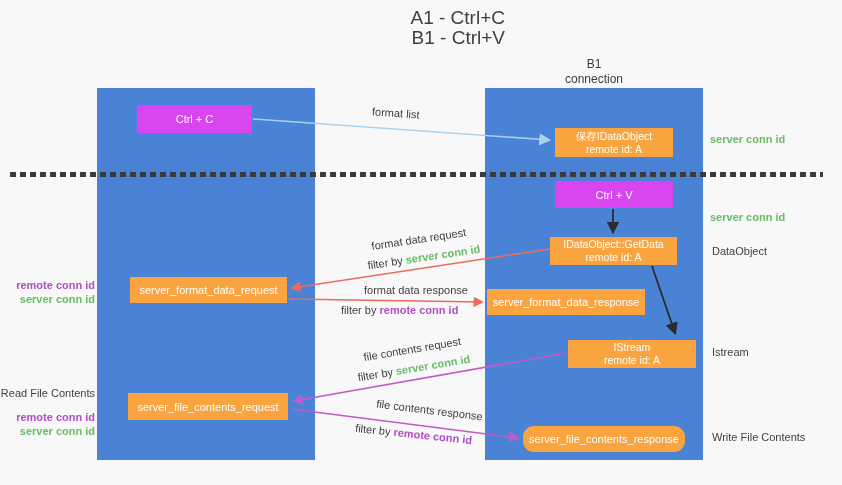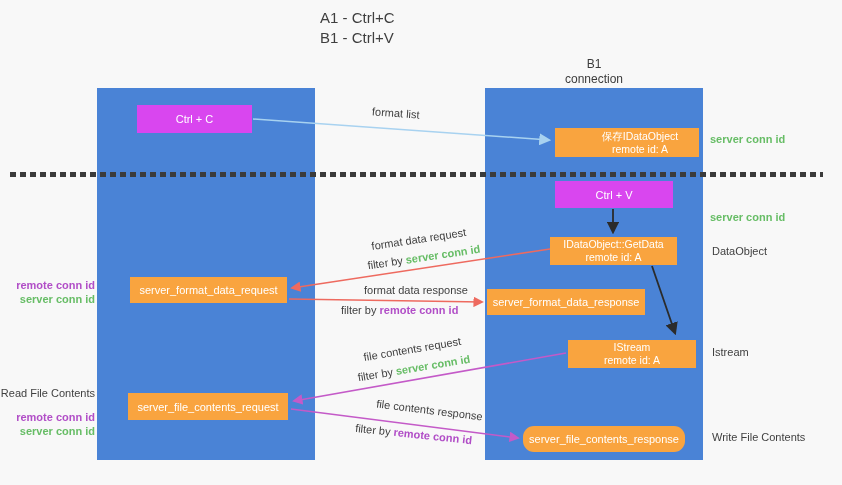--- a/index.html
+++ b/index.html
@@ -1,20 +1,20 @@
 <!DOCTYPE html>
 <html><head>
 <meta charset="utf-8">
 <style>
   html,body{margin:0;padding:0;}
   body{font-family:"Liberation Sans", sans-serif;}
   .canvas{position:relative;width:842px;height:485px;background:#f8f8f8;overflow:hidden;}
 
-  .title{position:absolute;left:320px;top:8px;width:185px;text-align:left;
-         font-size:15px;color:#3f3f3f;line-height:20px;}
+  .title{position:absolute;left:320px;top:8px;width:185px;text-align:right;
+         font-size:19px;color:#3f3f3f;line-height:20px;}
 
   .col-header{position:absolute;width:218px;text-align:center;font-size:12px;
               color:#3c3c3c;line-height:15px;z-index:4;}
 
   .column{position:absolute;top:88px;width:218px;height:372px;background:#4a83d6;z-index:1;}
 
   .dotted{position:absolute;left:10px;top:172px;width:813px;height:5px;z-index:3;
           background:repeating-linear-gradient(to right,#3b3b3b 0,#3b3b3b 6px,transparent 6px,transparent 10px);}
 
   .arrows{position:absolute;left:0;top:0;z-index:2;}
@@ -74,21 +74,21 @@
     <line x1="566" y1="353" x2="294" y2="401" stroke="#c45ac8" stroke-width="1.5" marker-end="url(#m-mag)"></line>
     <line x1="291" y1="409" x2="518" y2="438" stroke="#c45ac8" stroke-width="1.5" marker-end="url(#m-mag)"></line>
   </svg>
 
   <div class="dotted"></div>
 
   <div class="box green" style="left:137px;top:105px;width:115px;height:28px;">
     <div>Ctrl + C</div>
   </div>
 
-  <div class="box orange" style="left:555px;top:128px;width:118px;height:29px;padding-left:26px;">
+  <div class="box orange" style="left:555px;top:128px;width:118px;height:29px;">
     <div class="l2">保存IDataObject</div>
     <div class="l2">remote id: A</div>
   </div>
 
   <div class="box green" style="left:555px;top:181px;width:118px;height:27px;">
     <div>Ctrl + V</div>
   </div>
 
   <div class="box orange" style="left:550px;top:237px;width:127px;height:28px;">
     <div class="l2">IDataObject::GetData</div>

